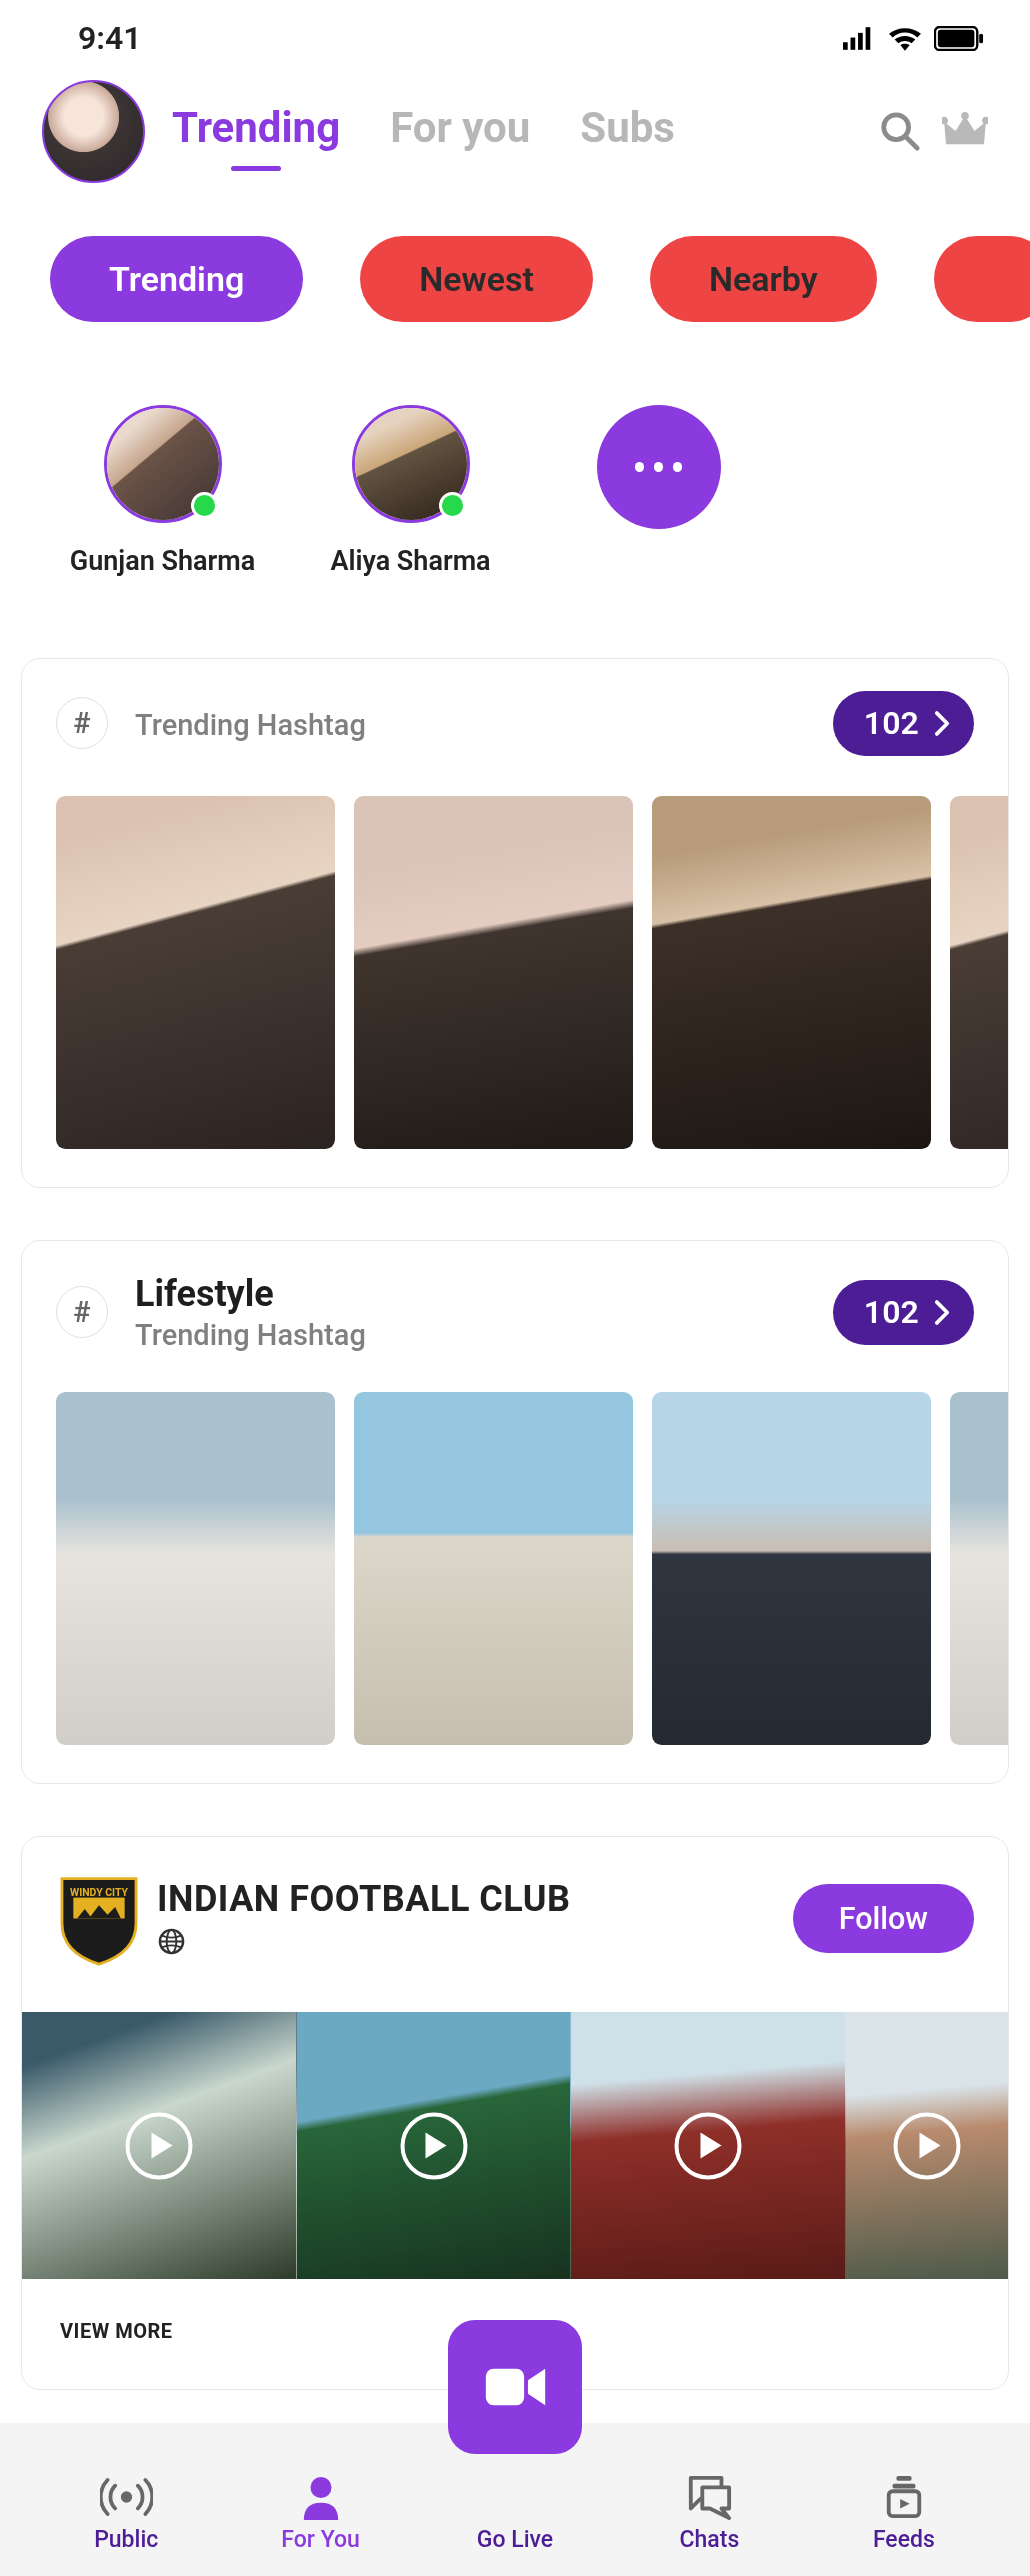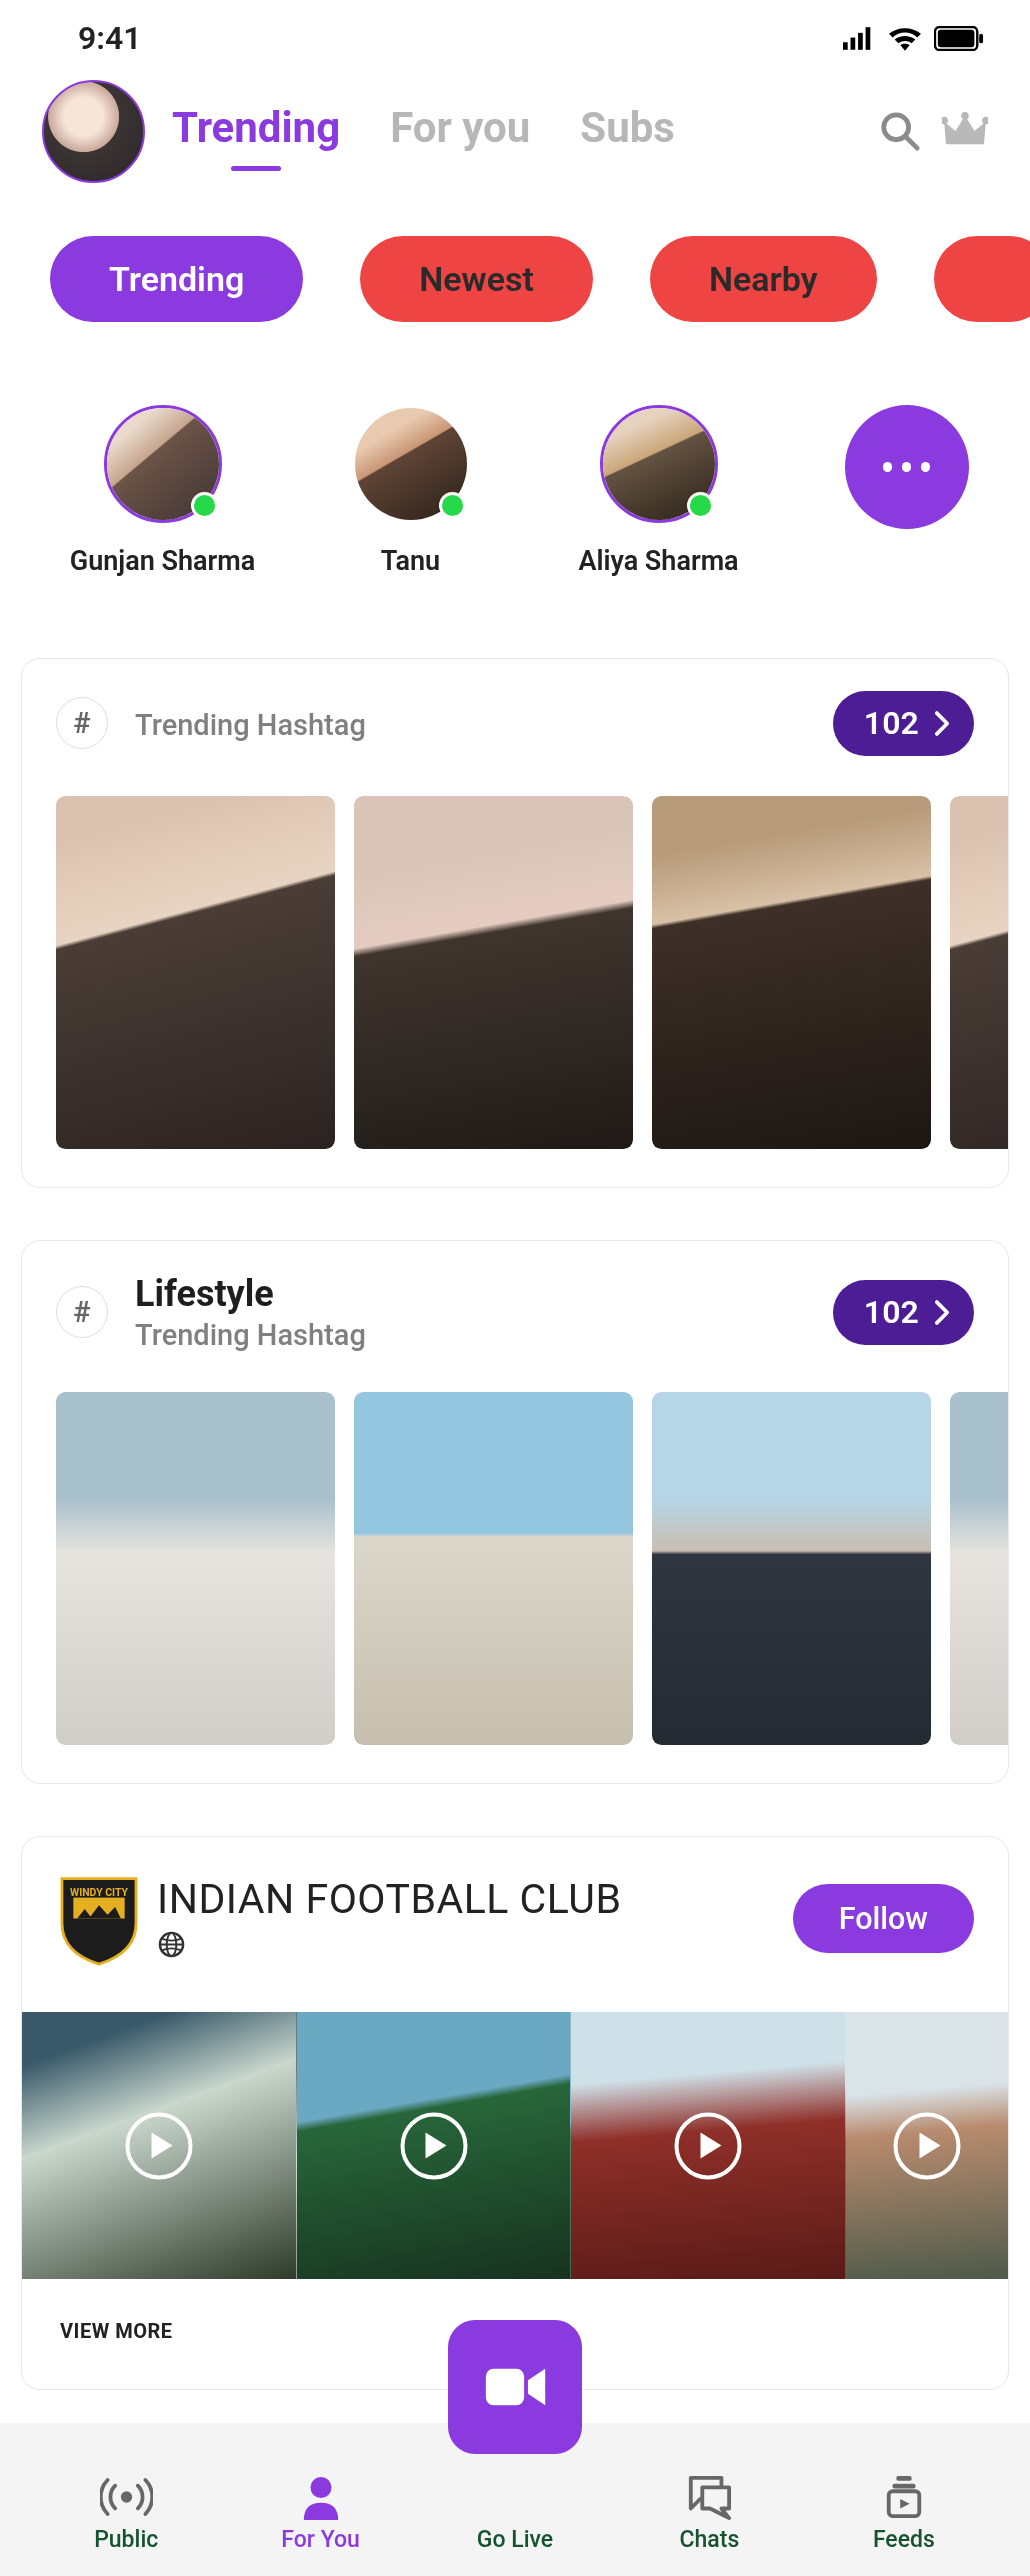--- a/index.html
+++ b/index.html
@@ -155,21 +155,21 @@
   
   .club-head {
     display: flex; align-items: center; gap: 15px;
     padding: 34px 34px 17px;
   }
   .club-logo {
     width: 86px; height: 95px; flex-shrink: 0;
     display: flex; align-items: center; justify-content: center;
   }
   .club-titles { flex: 1; }
-  .club-title { font-size: 41px; font-weight: 400; letter-spacing: 0.5px; }
+  .club-title { font-size: 36px; font-weight: 700; letter-spacing: 0.5px; }
   .club-globe { margin-top: 7.6px; }
   .follow-btn {
     background: #8a3ade; color: #fff;
     padding: 17px 46px;
     border-radius: 42px;
     font-size: 30.5px; font-weight: 500;
   }
   .vid-row {
     display: flex; margin-top: 29px;
   }
@@ -215,21 +215,21 @@
     position: absolute; bottom: 0; left: 0; right: 0;
     height: 153px;
     background: #f4f4f4;
     display: flex;
     padding: 0 29px;
   }
   .nav-item {
     flex: 1; display: flex; flex-direction: column;
     align-items: center; justify-content: flex-end;
     gap: 5.7px; padding-bottom: 23px;
-    color: #14532d;
+    color: #4c1d95;
   }
   .nav-item.active { color: #8a3ade; }
   .nav-label { font-size: 23px; font-weight: 500; }
   .nav-spacer { flex: 1; }
 </style>
 </head>
 <body>
 
 <div class="status-bar">
   <div>9:41</div>
@@ -281,29 +281,20 @@
 
 <div class="story-row">
   <div class="story">
     <div class="story-av-wrap">
       <div class="story-av">
           <div class="portrait"></div>
         </div>
       <div class="story-dot"></div>
     </div>
     <div class="story-label">Gunjan Sharma</div>
-  </div>
-  <div class="story">
-    <div class="story-av-wrap">
-      <div class="story-av noborder">
-          <div class="portrait" style="background:linear-gradient(150deg,#e8cab1 25%,#c99775 42%,#5e4436 43%,#2b2018 100%);"></div>
-        </div>
-      <div class="story-dot"></div>
-    </div>
-    <div class="story-label">Tanu</div>
   </div>
   <div class="story">
     <div class="story-av-wrap">
       <div class="story-av">
           <div class="portrait" style="background:linear-gradient(155deg,#e5d3bf 20%,#cba679 42%,#625241 43%,#2c2218 100%);"></div>
         </div>
       <div class="story-dot"></div>
     </div>
     <div class="story-label">Aliya Sharma</div>
   </div>

